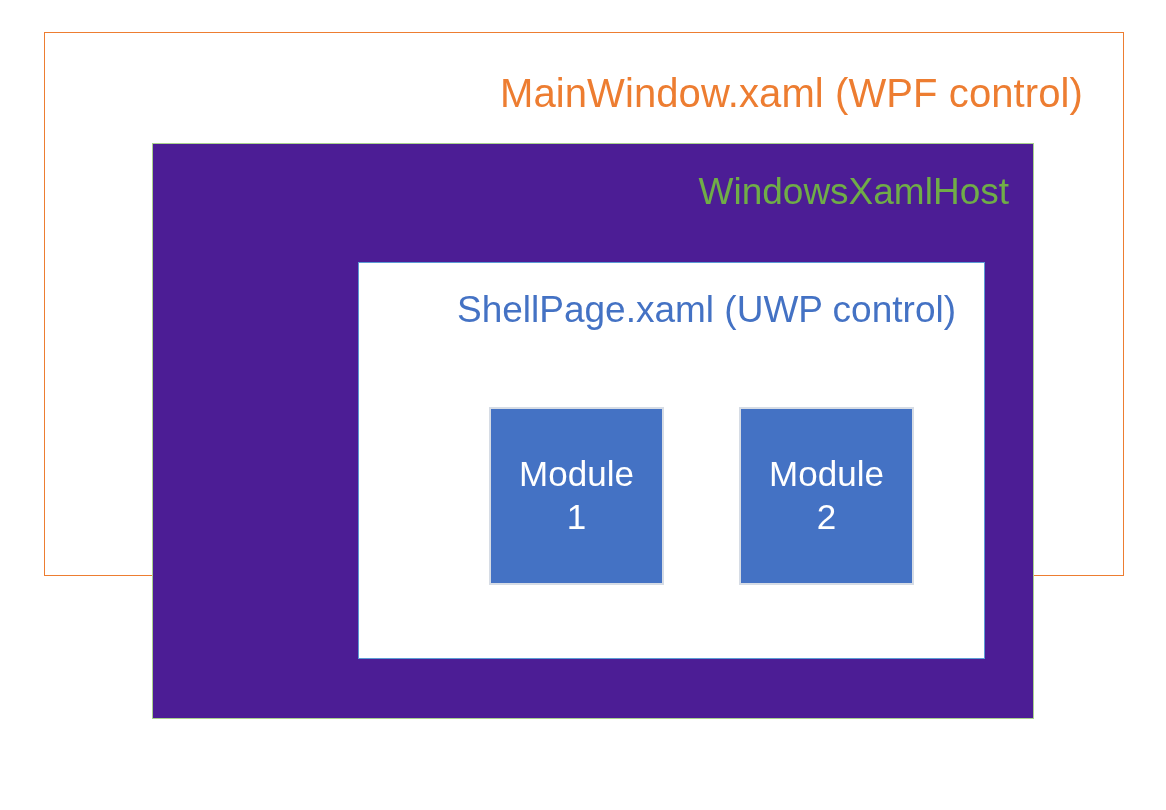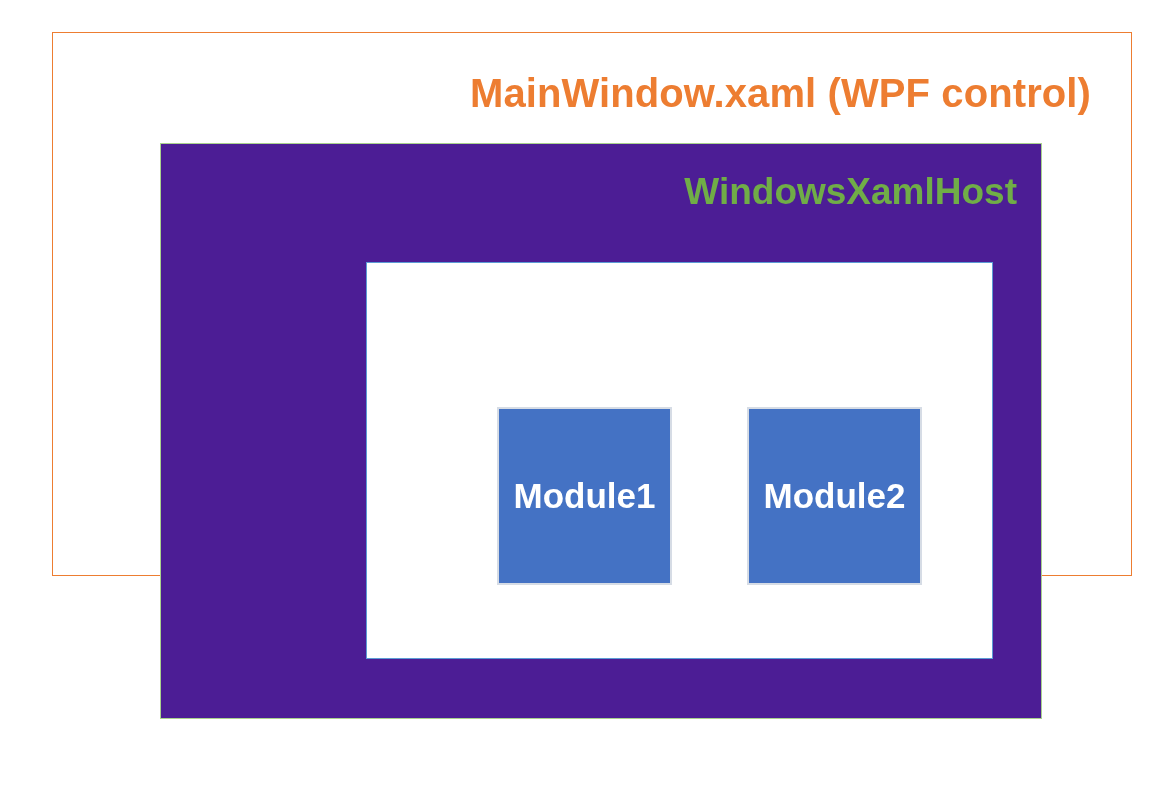--- a/index.html
+++ b/index.html
@@ -16,28 +16,27 @@
   .canvas {
     position: relative;
     width: 1166px;
     height: 810px;
     background: #ffffff;
   }
 
   
   .box-wpf {
     position: absolute;
-    left: 52px;
+    left: 44px;
     top: 32px;
     width: 1080px;
     height: 544px;
     box-sizing: border-box;
     border: 1.6px solid #ED7D31;
     background: #ffffff;
-    font-weight: bold;
   }
   .label-wpf {
     position: absolute;
     right: 40px;
     top: 38px;
     font-size: 40px;
     line-height: 1.1;
     color: #ED7D31;
     white-space: nowrap;
     letter-spacing: 0.1px;
@@ -96,21 +95,21 @@
   .module-square {
     position: absolute;
     top: 0;
     width: 175px;
     height: 178px;
     box-sizing: border-box;
     background: #4472C4;
     border: 2px solid #D6DCE5;
     color: #ffffff;
     display: flex;
-    flex-direction: row;
+    flex-direction: column;
     align-items: center;
     justify-content: center;
     font-size: 35px;
     line-height: 1.22;
     text-align: center;
   }
   .module-square.m1 { left: 130px; }
   .module-square.m2 { left: 380px; }
   .module-line { display: block; }
 </style>
@@ -119,20 +118,21 @@
 
 <div class="canvas">
 
   <div class="box-wpf">
     <div class="label-wpf">MainWindow.xaml (WPF control)</div>
 
     <div class="box-xamlhost">
       <div class="label-xamlhost">WindowsXamlHost</div>
 
       <div class="box-shellpage">
+        <div class="label-shellpage">ShellPage.xaml (UWP control)</div>
 
         <div class="modules-row">
 
           <div class="module-square m1">
             <span class="module-line">Module</span>
             <span class="module-line">1</span>
           </div>
 
           <div class="module-square m2">
             <span class="module-line">Module</span>

